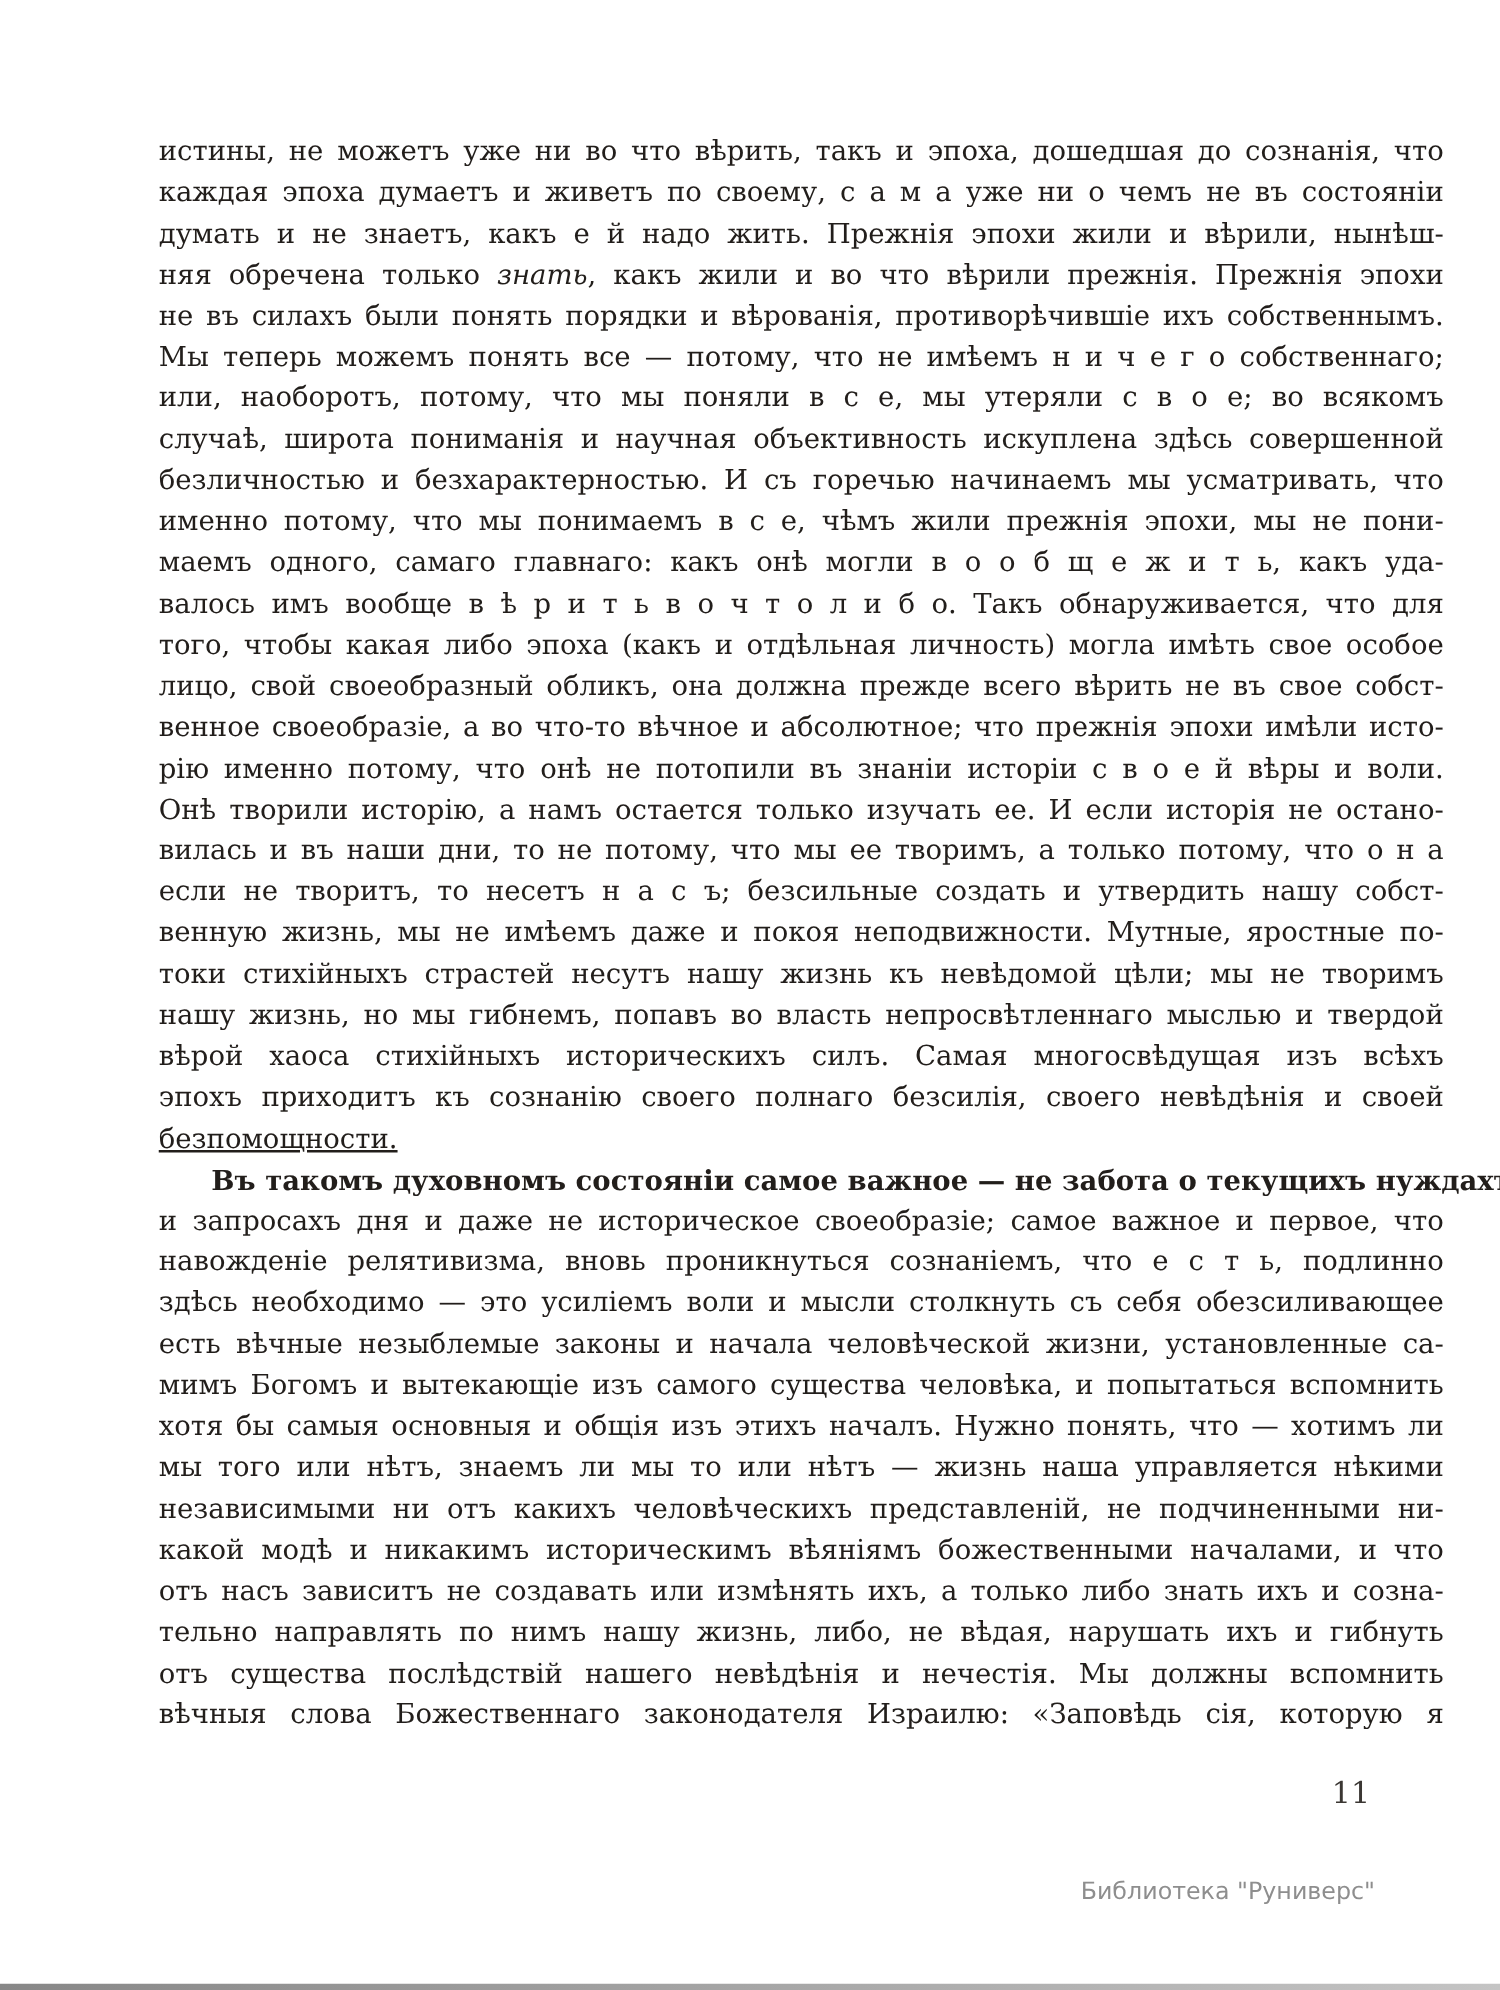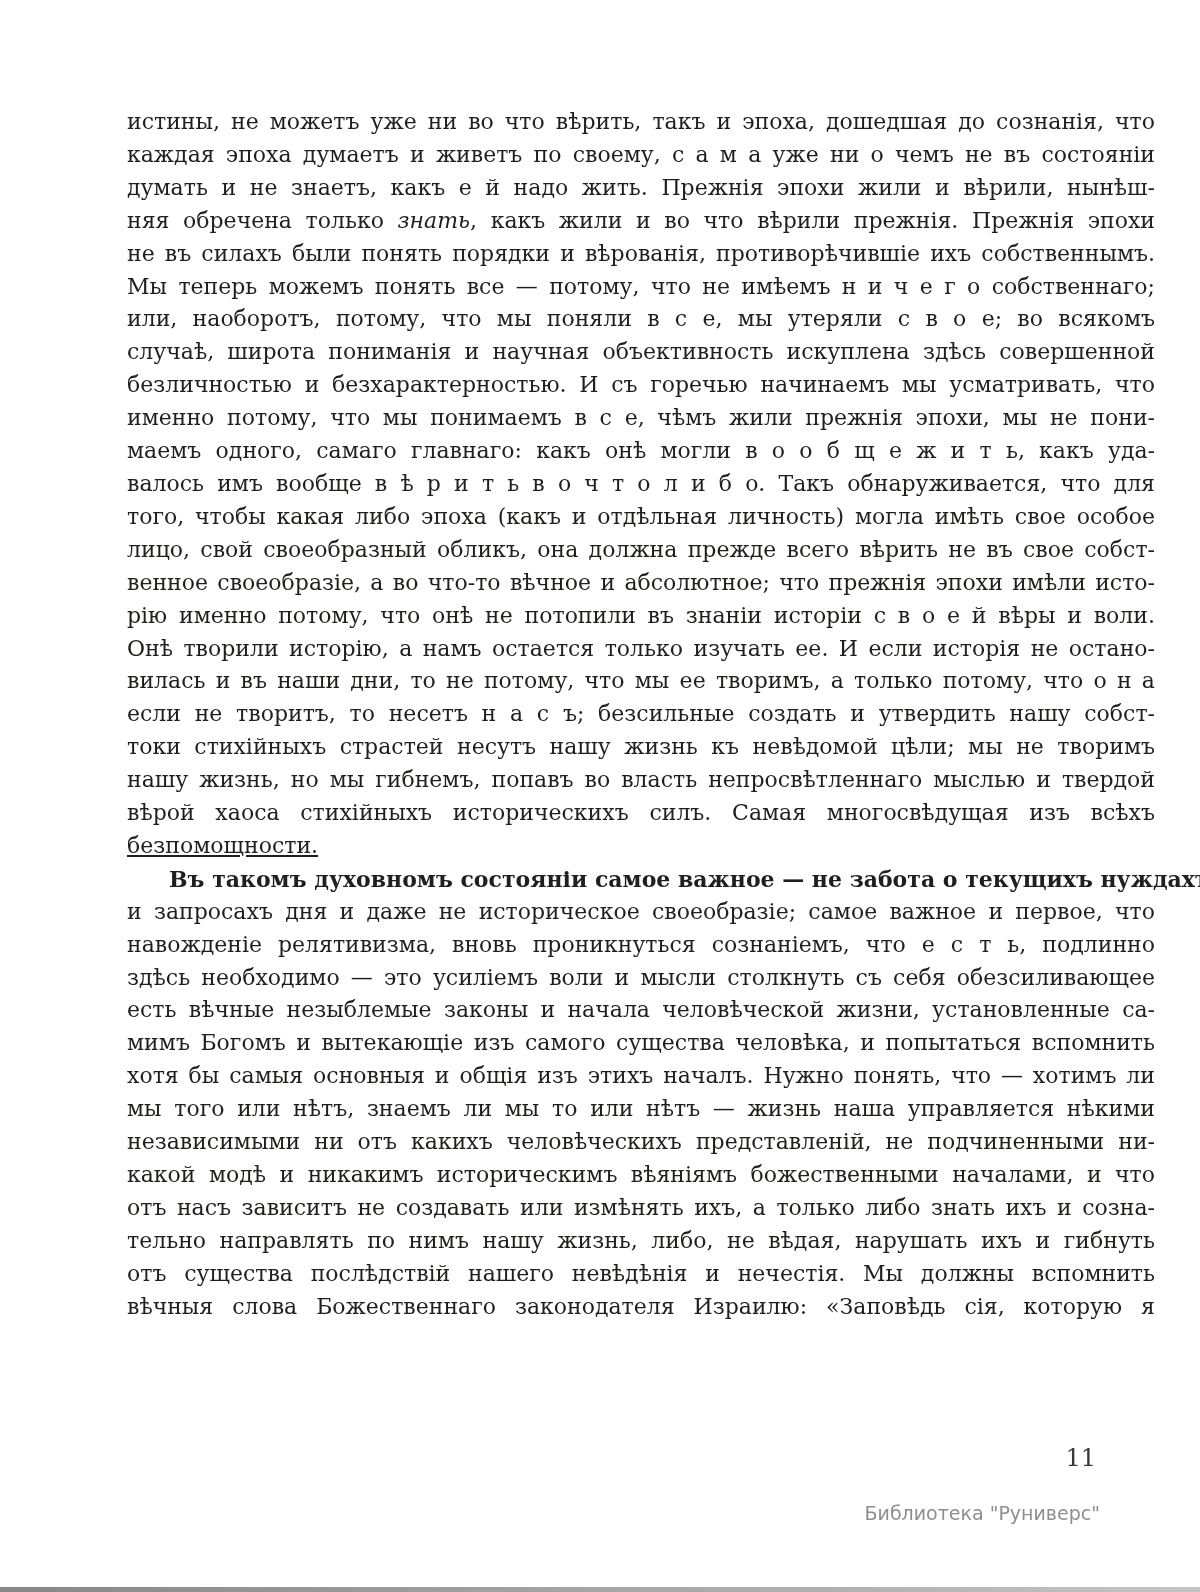--- a/index.html
+++ b/index.html
@@ -29,21 +29,20 @@
     white-space: nowrap;
   }
   .line.endline { text-align-last: left; text-decoration: underline; }
   .line.indent { text-indent: 42px; font-weight: bold; }
   .line i { font-style: italic; }
   .page-number {
     position: absolute;
     top: 1420px; right: 104px;
     font-size: 24px;
     color: #3b3733;
-    margin-top: 24px;
   }
   .watermark {
     position: absolute;
     top: 1502px; right: 100px;
     font-family: "DejaVu Sans", "Liberation Sans", sans-serif;
     font-size: 19px;
     color: #8e8e8e;
   }
   .scan-edge {
     position: absolute;
@@ -69,23 +68,25 @@
       <div class="line">именно потому, что мы понимаемъ  в с е,  чѣмъ жили прежнія эпохи, мы не пони-</div>
       <div class="line">маемъ одного, самаго главнаго: какъ онѣ могли  в о о б щ е  ж и т ь,  какъ уда-</div>
       <div class="line">валось имъ вообще  в ѣ р и т ь  в о  ч т о  л и б о.  Такъ обнаруживается, что для</div>
       <div class="line">того, чтобы какая либо эпоха (какъ и отдѣльная личность) могла имѣть свое особое</div>
       <div class="line">лицо, свой своеобразный обликъ, она должна прежде всего вѣрить не въ свое собст-</div>
       <div class="line">венное своеобразіе, а во что-то вѣчное и абсолютное; что прежнія эпохи имѣли исто-</div>
       <div class="line">рію именно потому, что онѣ не потопили въ знаніи исторіи  с в о е й  вѣры и воли.</div>
       <div class="line">Онѣ творили исторію, а намъ остается только изучать ее. И если исторія не остано-</div>
       <div class="line">вилась и въ наши дни, то не потому, что мы ее творимъ, а только потому, что  о н а</div>
       <div class="line">если не творитъ, то несетъ  н а с ъ;  безсильные создать и утвердить нашу собст-</div>
+      <div class="line">венную жизнь, мы не имѣемъ даже и покоя неподвижности. Мутные, яростные по-</div>
       <div class="line">токи стихійныхъ страстей несутъ нашу жизнь къ невѣдомой цѣли; мы не творимъ</div>
       <div class="line">нашу жизнь, но мы гибнемъ, попавъ во власть непросвѣтленнаго мыслью и твердой</div>
       <div class="line">вѣрой хаоса стихійныхъ историческихъ силъ. Самая многосвѣдущая изъ всѣхъ</div>
+      <div class="line">эпохъ приходитъ къ сознанію своего полнаго безсилія, своего невѣдѣнія и своей</div>
       <div class="line endline">безпомощности.</div>
       <div class="line indent">Въ такомъ духовномъ состояніи самое важное — не забота о текущихъ нуждахъ</div>
       <div class="line">и запросахъ дня и даже не историческое своеобразіе; самое важное и первое, что</div>
       <div class="line">навожденіе релятивизма, вновь проникнуться сознаніемъ, что  е с т ь,  подлинно</div>
       <div class="line">здѣсь необходимо — это усиліемъ воли и мысли столкнуть съ себя обезсиливающее</div>
       <div class="line">есть вѣчные незыблемые законы и начала человѣческой жизни, установленные са-</div>
       <div class="line">мимъ Богомъ и вытекающіе изъ самого существа человѣка, и попытаться вспомнить</div>
       <div class="line">хотя бы самыя основныя и общія изъ этихъ началъ. Нужно понять, что — хотимъ ли</div>
       <div class="line">мы того или нѣтъ, знаемъ ли мы то или нѣтъ — жизнь наша управляется нѣкими</div>
       <div class="line">независимыми ни отъ какихъ человѣческихъ представленій, не подчиненными ни-</div>

